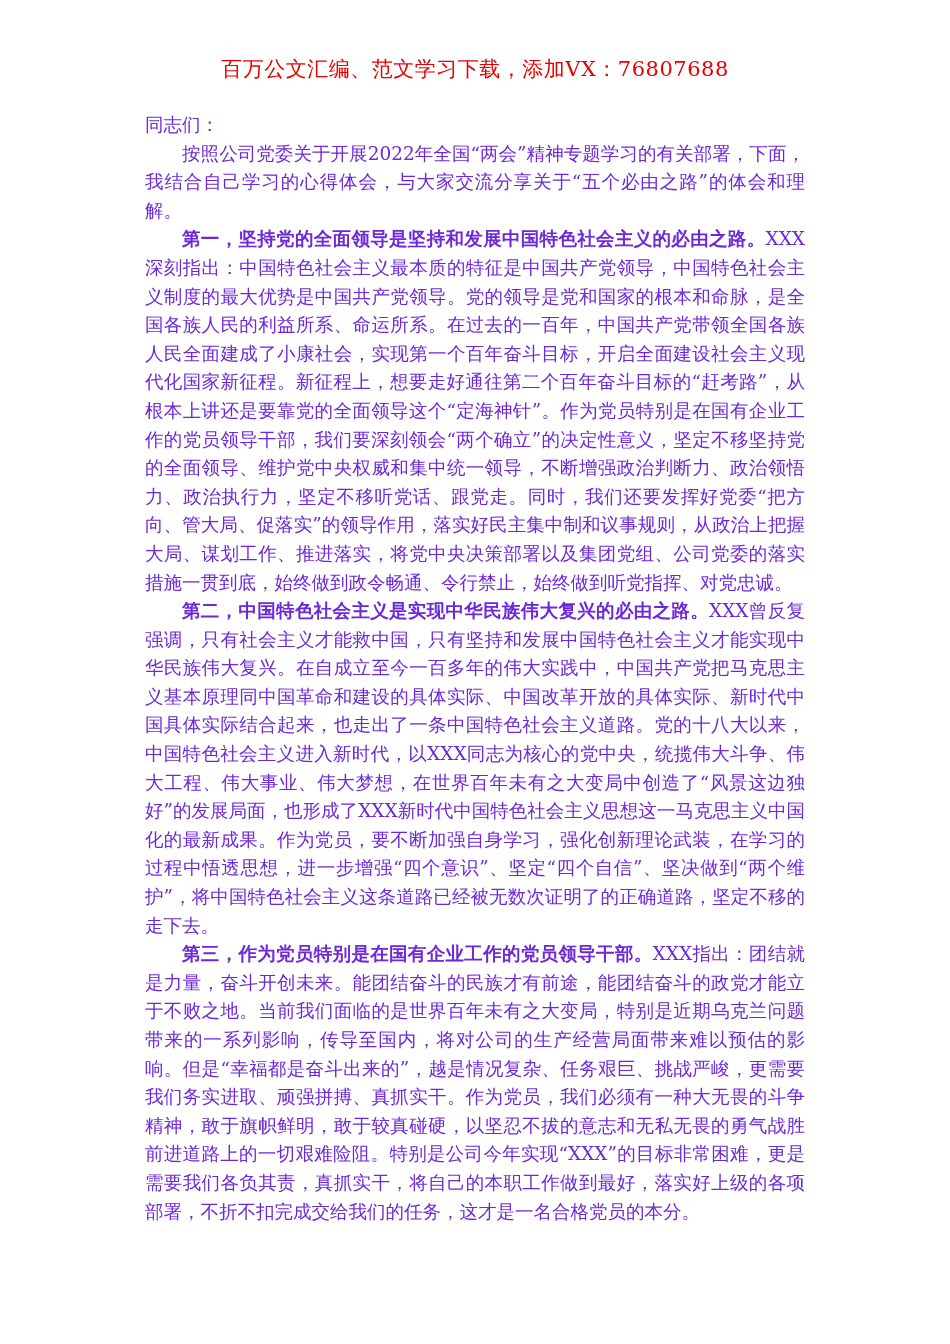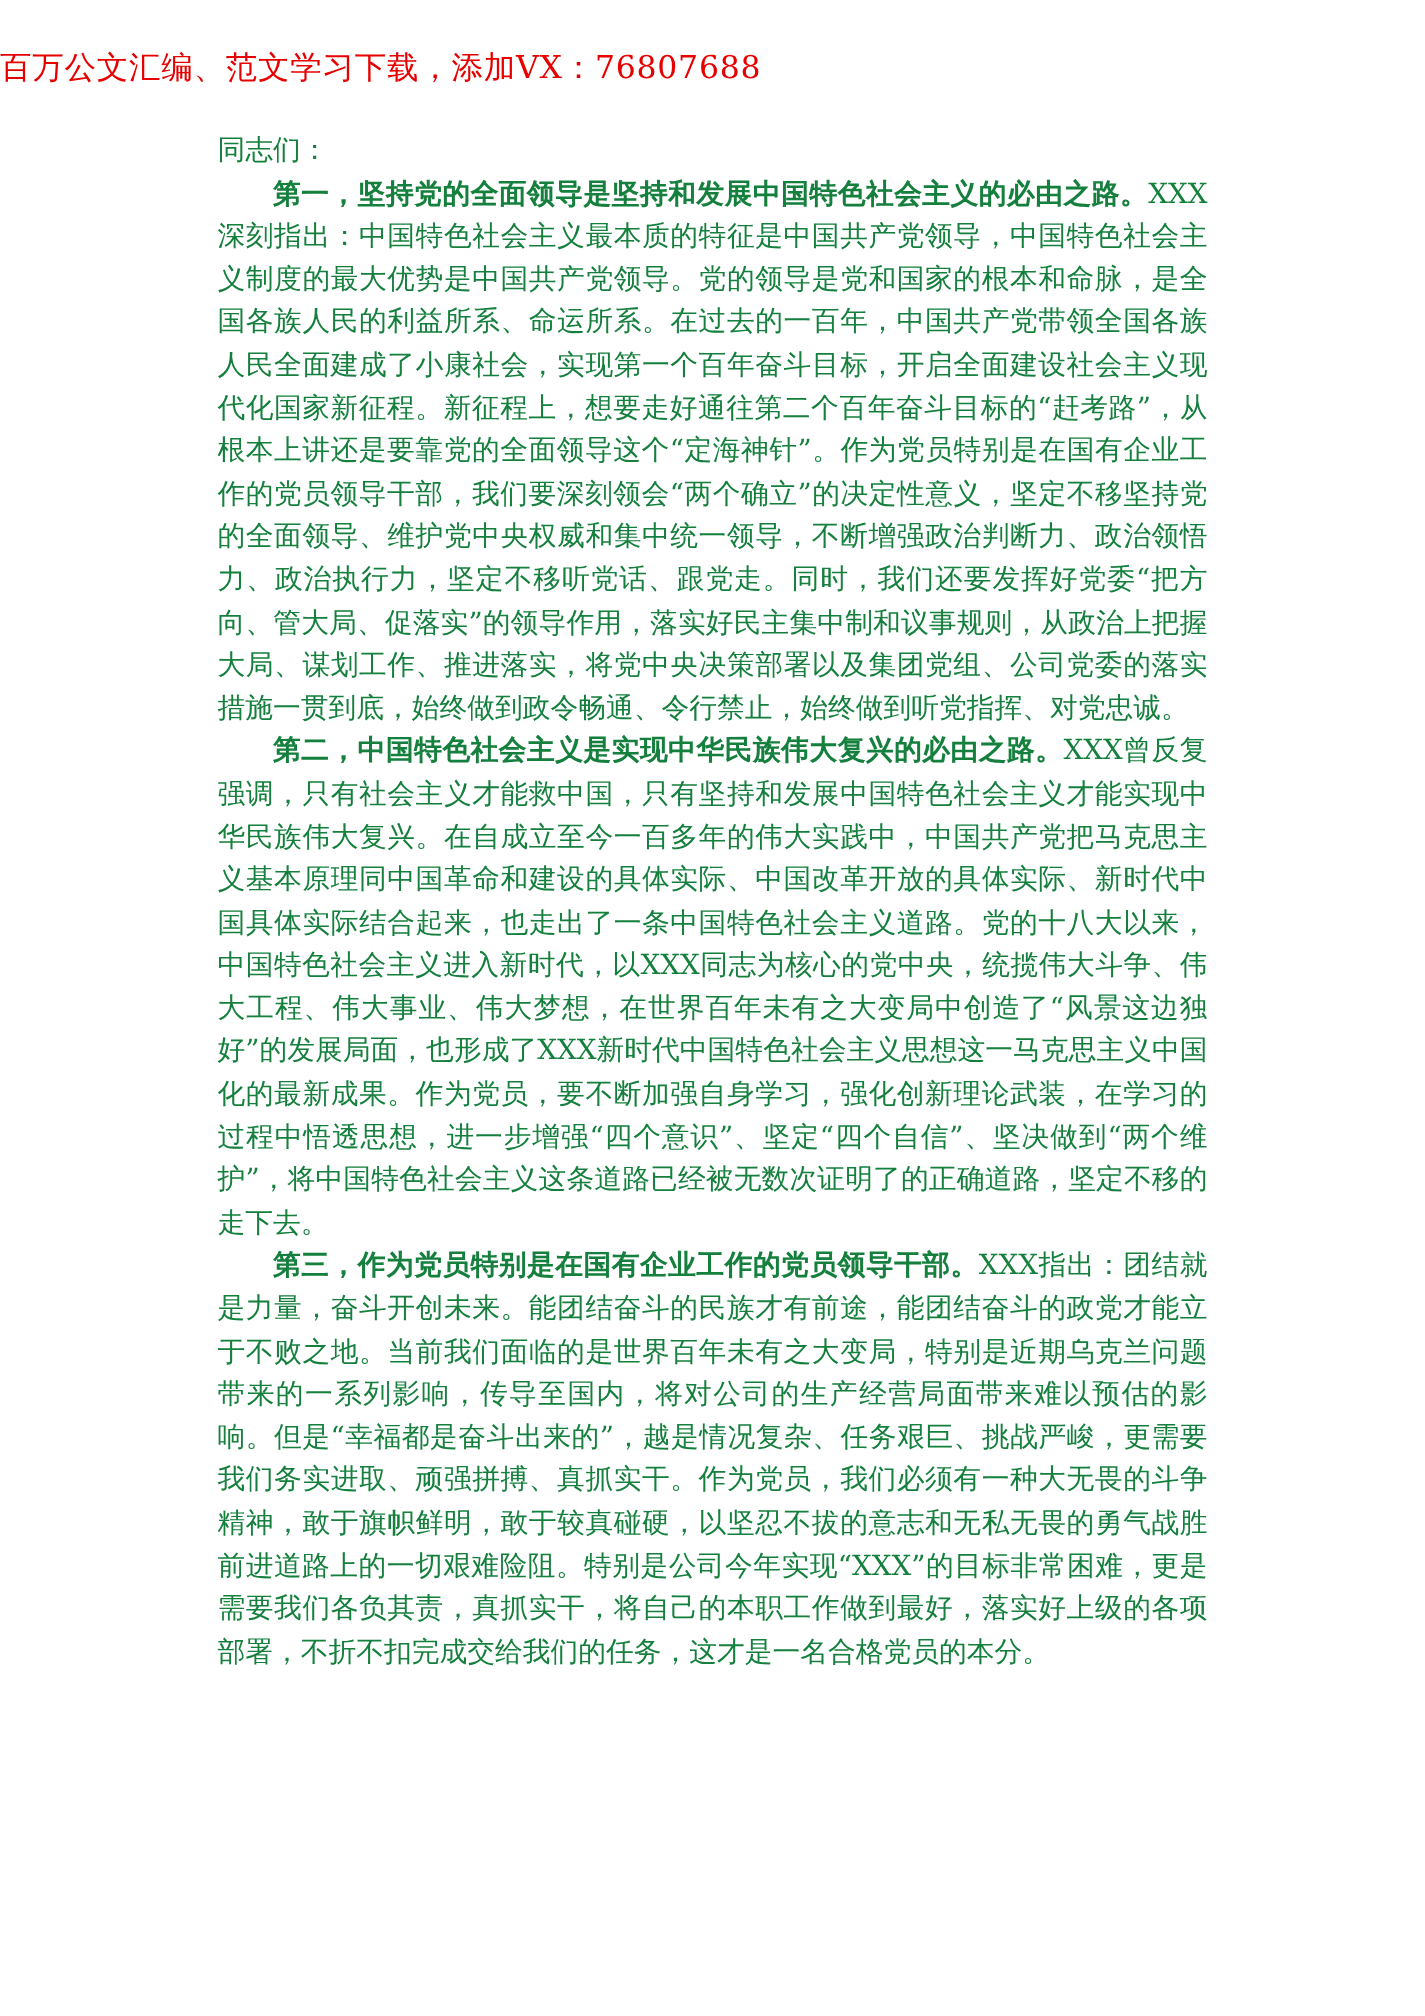--- a/index.html
+++ b/index.html
@@ -13,30 +13,30 @@
     overflow: hidden;
     font-family: "DejaVu Serif", "Liberation Serif", serif;
   }
   .page {
     width: 950px;
     height: 1344px;
     box-sizing: border-box;
     background: #ffffff;
   }
   .banner {
-    margin-top: 31px;
-    text-align: left;
+    margin-top: 55px;
+    text-align: center;
     font-size: 21px;
     letter-spacing: 0.5px;
     color: #e60000;
     font-family: "DejaVu Serif", "Liberation Serif", serif;
   }
   .content {
     margin: 28px 145px 0 145px;
-    color: #15803d;
+    color: #6d28d9;
     font-size: 18.5px;
     line-height: 28.6px;
     text-align: justify;
   }
   .content p {
     margin: 0;
     padding: 0;
     text-indent: 2em;
   }
   .content p.salutation {
@@ -50,20 +50,21 @@
 <body>
 
 <div class="page">
 
   <div class="banner">百万公文汇编、范文学习下载，添加VX：76807688</div>
 
   <div class="content">
 
     <p class="salutation">同志们：</p>
 
+    <p>按照公司党委关于开展2022年全国“两会”精神专题学习的有关部署，下面，我结合自己学习的心得体会，与大家交流分享关于“五个必由之路”的体会和理解。</p>
 
     <p><span class="b">第一，坚持党的全面领导是坚持和发展中国特色社会主义的必由之路。</span><span>XXX深刻指出：中国特色社会主义最本质的特征是中国共产党领导，中国特色社会主义制度的最大优势是中国共产党领导。党的领导是党和国家的根本和命脉，是全国各族人民的利益所系、命运所系。在过去的一百年，中国共产党带领全国各族人民全面建成了小康社会，实现第一个百年奋斗目标，开启全面建设社会主义现代化国家新征程。新征程上，想要走好通往第二个百年奋斗目标的“赶考路”，从根本上讲还是要靠党的全面领导这个“定海神针”。作为党员特别是在国有企业工作的党员领导干部，我们要深刻领会“两个确立”的决定性意义，坚定不移坚持党的全面领导、维护党中央权威和集中统一领导，不断增强政治判断力、政治领悟力、政治执行力，坚定不移听党话、跟党走。同时，我们还要发挥好党委“把方向、管大局、促落实”的领导作用，落实好民主集中制和议事规则，从政治上把握大局、谋划工作、推进落实，将党中央决策部署以及集团党组、公司党委的落实措施一贯到底，始终做到政令畅通、令行禁止，始终做到听党指挥、对党忠诚。</span></p>
 
     <p><span class="b">第二，中国特色社会主义是实现中华民族伟大复兴的必由之路。</span><span>XXX曾反复强调，只有社会主义才能救中国，只有坚持和发展中国特色社会主义才能实现中华民族伟大复兴。在自成立至今一百多年的伟大实践中，中国共产党把马克思主义基本原理同中国革命和建设的具体实际、中国改革开放的具体实际、新时代中国具体实际结合起来，也走出了一条中国特色社会主义道路。党的十八大以来，中国特色社会主义进入新时代，以XXX同志为核心的党中央，统揽伟大斗争、伟大工程、伟大事业、伟大梦想，在世界百年未有之大变局中创造了“风景这边独好”的发展局面，也形成了XXX新时代中国特色社会主义思想这一马克思主义中国化的最新成果。作为党员，要不断加强自身学习，强化创新理论武装，在学习的过程中悟透思想，进一步增强“四个意识”、坚定“四个自信”、坚决做到“两个维护”，将中国特色社会主义这条道路已经被无数次证明了的正确道路，坚定不移的走下去。</span></p>
 
     <p><span class="b">第三，作为党员特别是在国有企业工作的党员领导干部。</span><span>XXX指出：团结就是力量，奋斗开创未来。能团结奋斗的民族才有前途，能团结奋斗的政党才能立于不败之地。当前我们面临的是世界百年未有之大变局，特别是近期乌克兰问题带来的一系列影响，传导至国内，将对公司的生产经营局面带来难以预估的影响。但是“幸福都是奋斗出来的”，越是情况复杂、任务艰巨、挑战严峻，更需要我们务实进取、顽强拼搏、真抓实干。作为党员，我们必须有一种大无畏的斗争精神，敢于旗帜鲜明，敢于较真碰硬，以坚忍不拔的意志和无私无畏的勇气战胜前进道路上的一切艰难险阻。特别是公司今年实现“XXX”的目标非常困难，更是需要我们各负其责，真抓实干，将自己的本职工作做到最好，落实好上级的各项部署，不折不扣完成交给我们的任务，这才是一名合格党员的本分。</span></p>
 
 
   </div>
 

